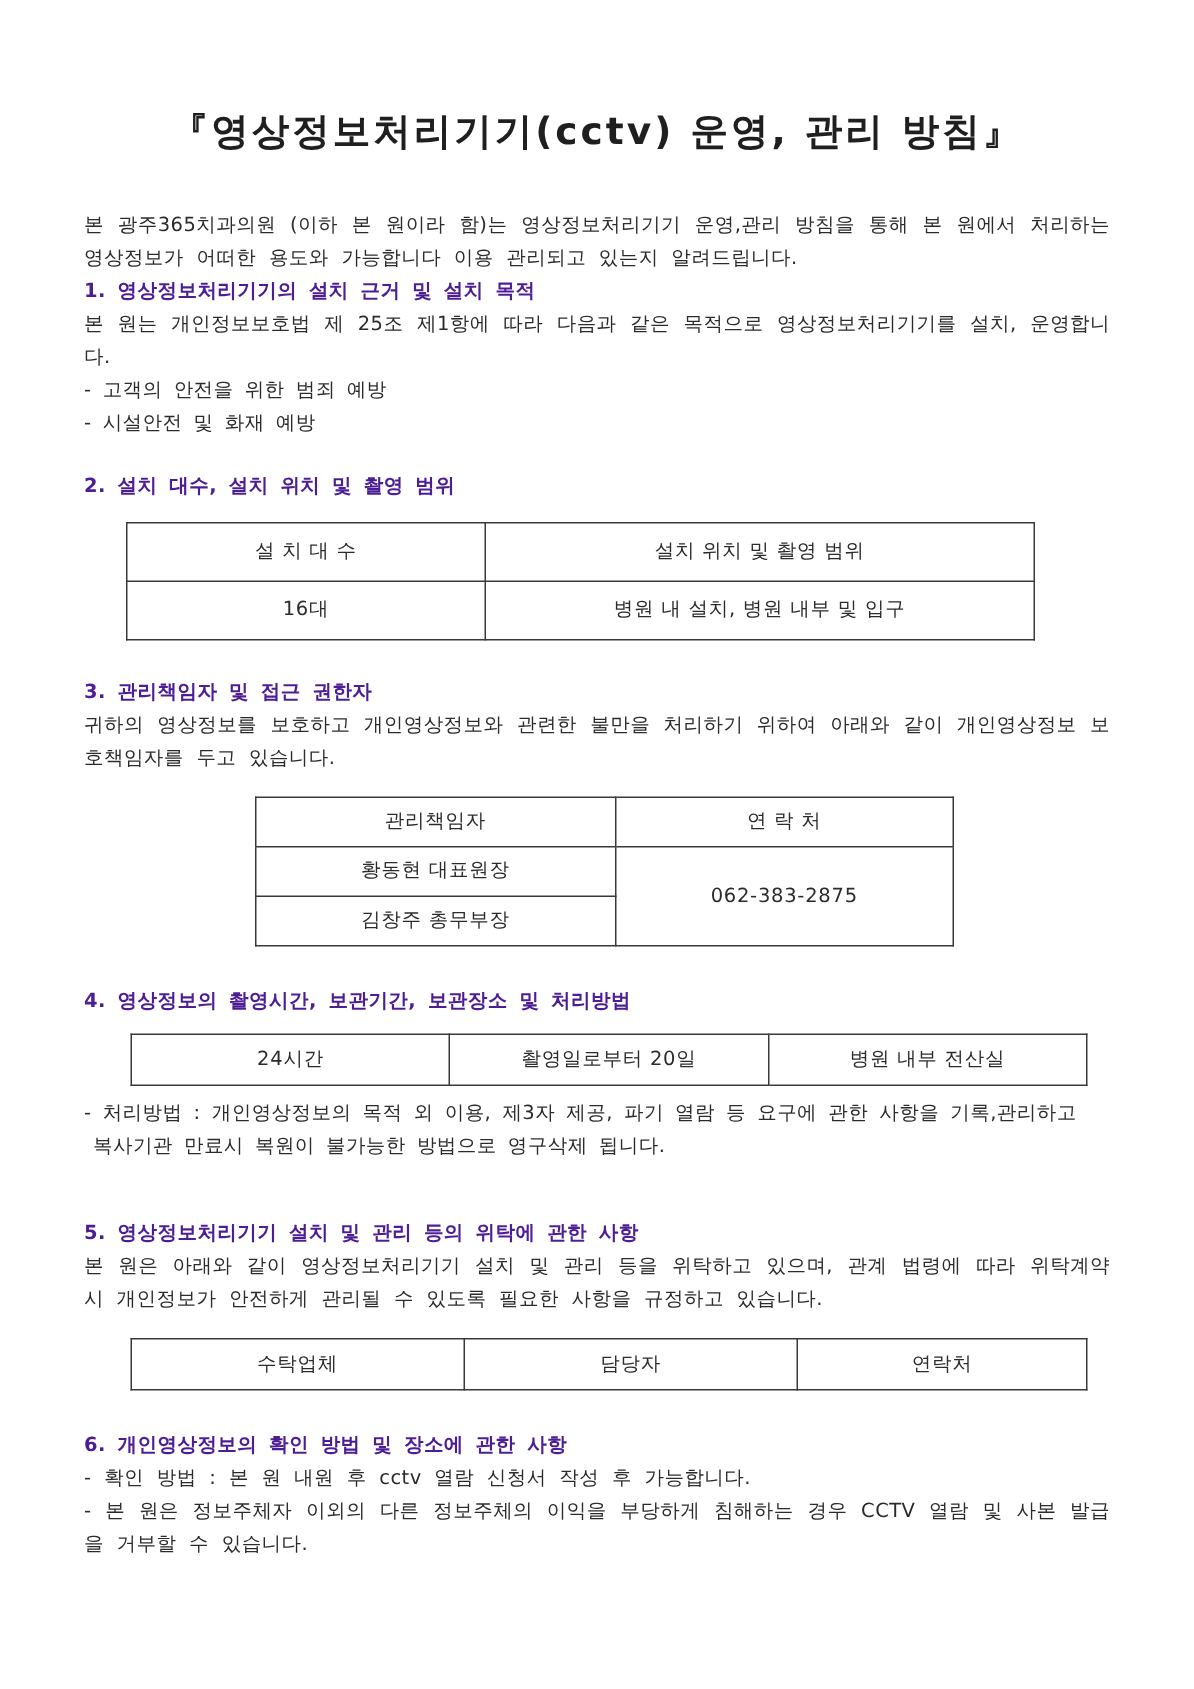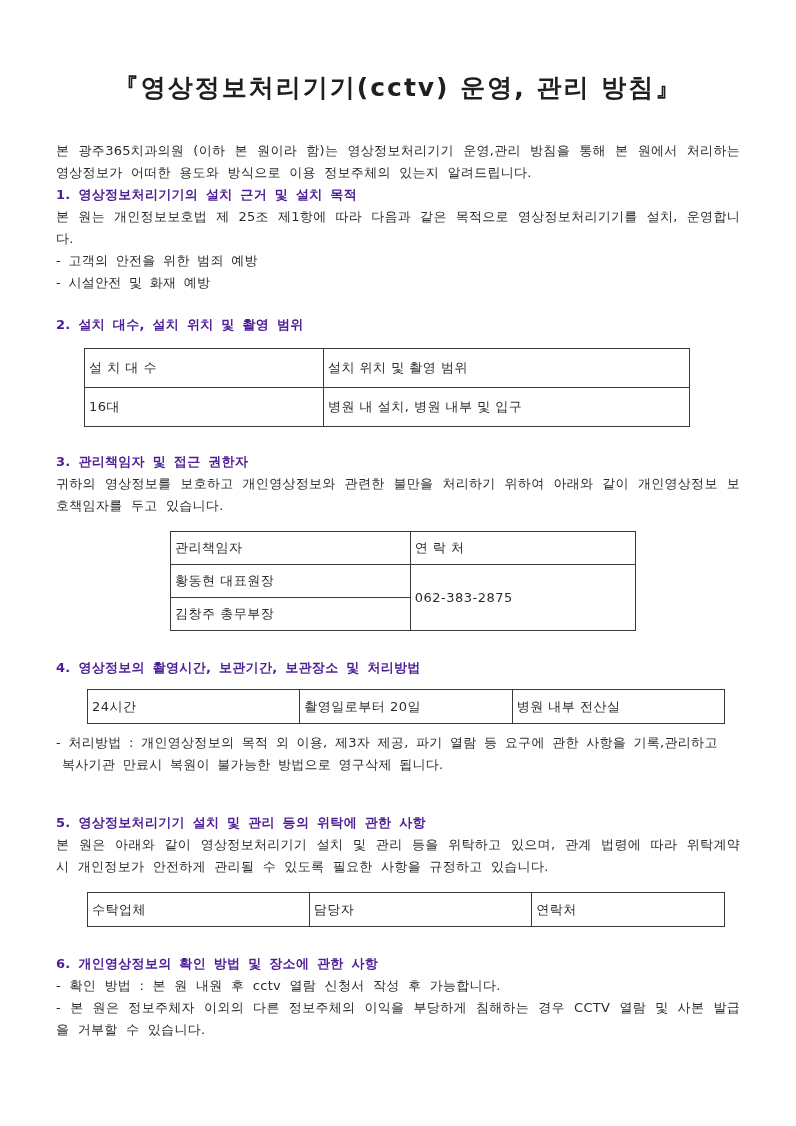--- a/index.html
+++ b/index.html
@@ -50,21 +50,21 @@
     margin: 0;
     word-spacing: 3px;
     letter-spacing: 0.3px;
   }
   table.doc-table {
     border-collapse: collapse;
     table-layout: fixed;
   }
   table.doc-table td {
     border: 1.5px solid #3a3a3a;
-    text-align: left;
+    text-align: center;
     vertical-align: middle;
     font-size: 13px;
     color: #2b2b2b;
     letter-spacing: 0.5px;
     padding: 0 4px;
   }
   
   .tbl-install {
     width: 606px;
     margin: 12px 0 0 28px;
@@ -94,21 +94,21 @@
   .spacer-s6 { margin-top: 26px; }
   .after-table-note { margin-top: 8px; }
 </style>
 </head>
 <body>
 
 <div class="page">
 
   <h1 class="doc-title">『영상정보처리기기(cctv) 운영, 관리 방침』</h1>
 
-  <p class="body-text intro">본 광주365치과의원 (이하 본 원이라 함)는 영상정보처리기기 운영,관리 방침을 통해 본 원에서 처리하는 영상정보가 어떠한 용도와 방식으로 이용 정보주체의 있는지 알려드립니다.</p>
+  <p class="body-text intro">본 광주365치과의원 (이하 본 원이라 함)는 영상정보처리기기 운영,관리 방침을 통해 본 원에서 처리하는 영상정보가 어떠한 용도와 가능합니다 이용 관리되고 있는지 알려드립니다.</p>
 
   <div>
     <p class="sec-heading">1. 영상정보처리기기의 설치 근거 및 설치 목적</p>
     <p class="body-text">본 원는 개인정보보호법 제 25조 제1항에 따라 다음과 같은 목적으로 영상정보처리기기를 설치, 운영합니다.</p>
     <p class="bullet">- 고객의 안전을 위한 범죄 예방</p>
     <p class="bullet">- 시설안전 및 화재 예방</p>
   </div>
 
   <div class="spacer-s2">
     <p class="sec-heading">2. 설치 대수, 설치 위치 및 촬영 범위</p>

